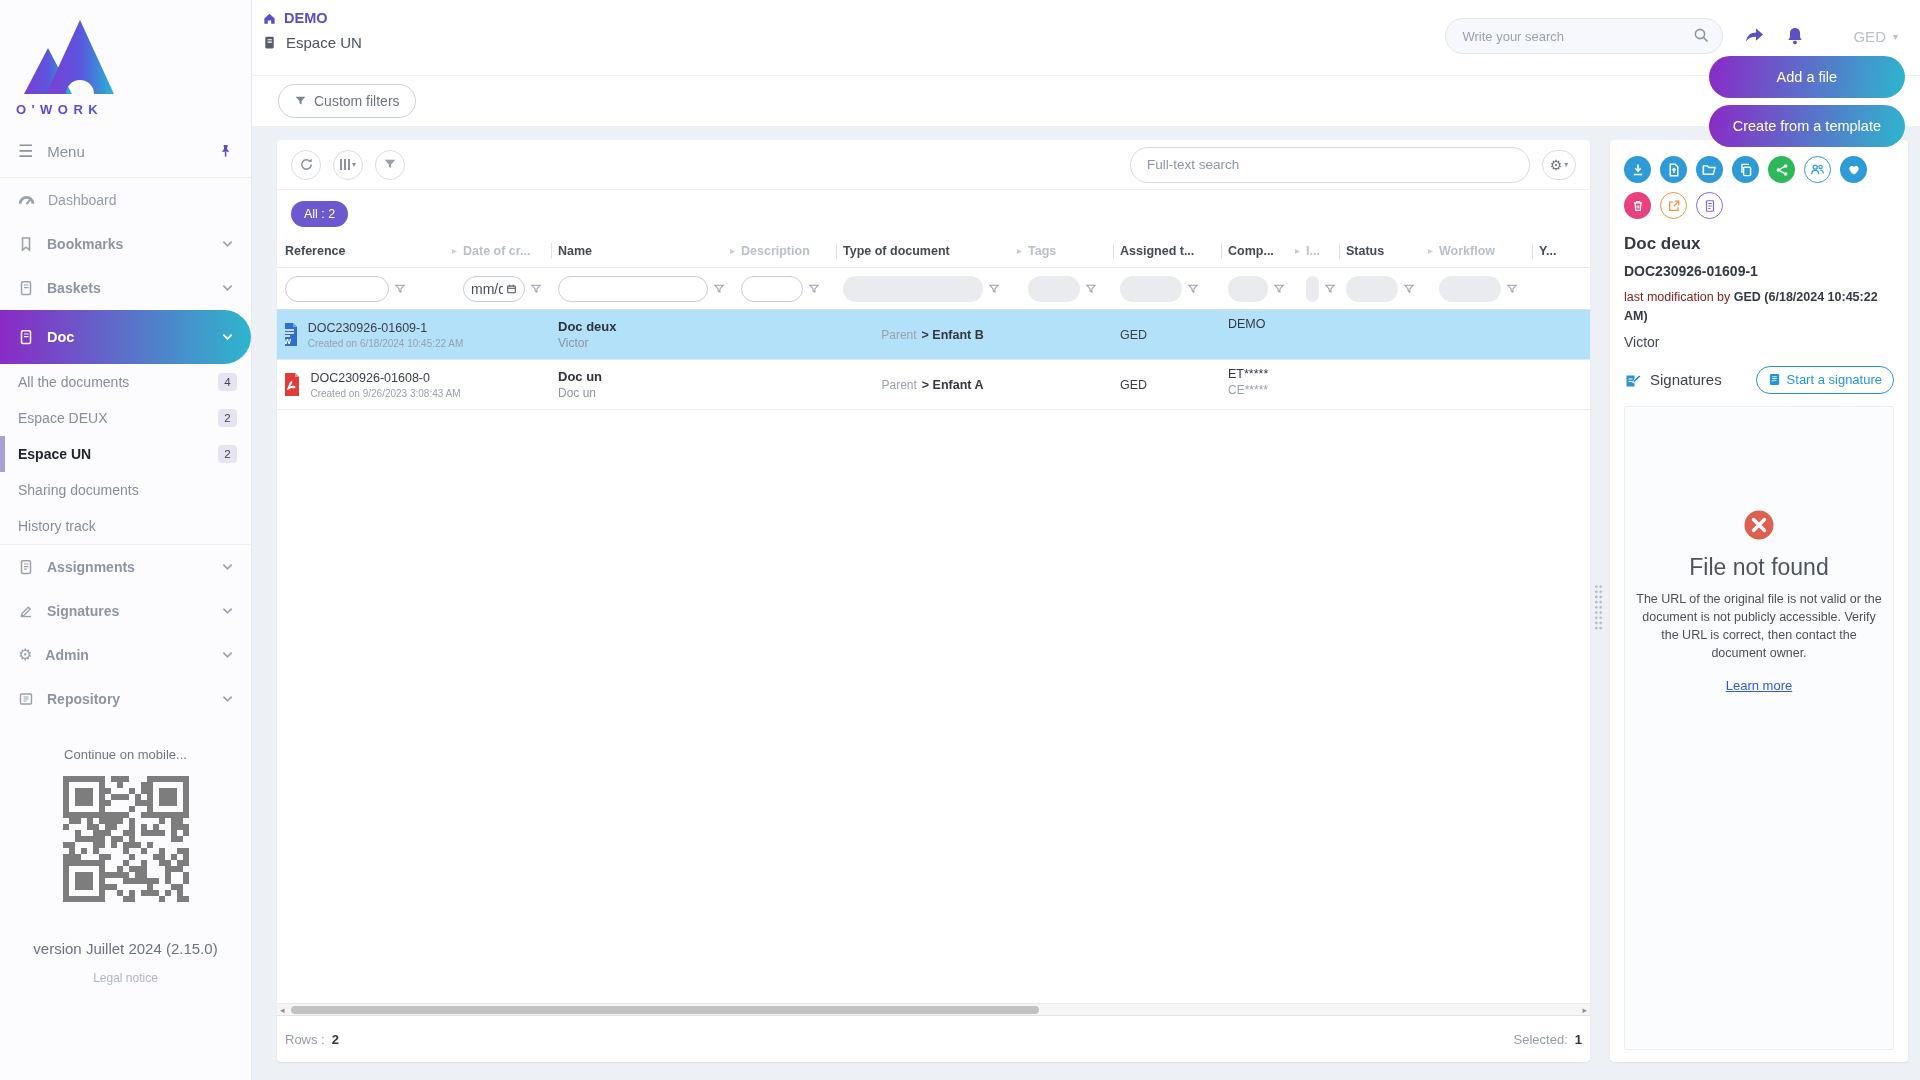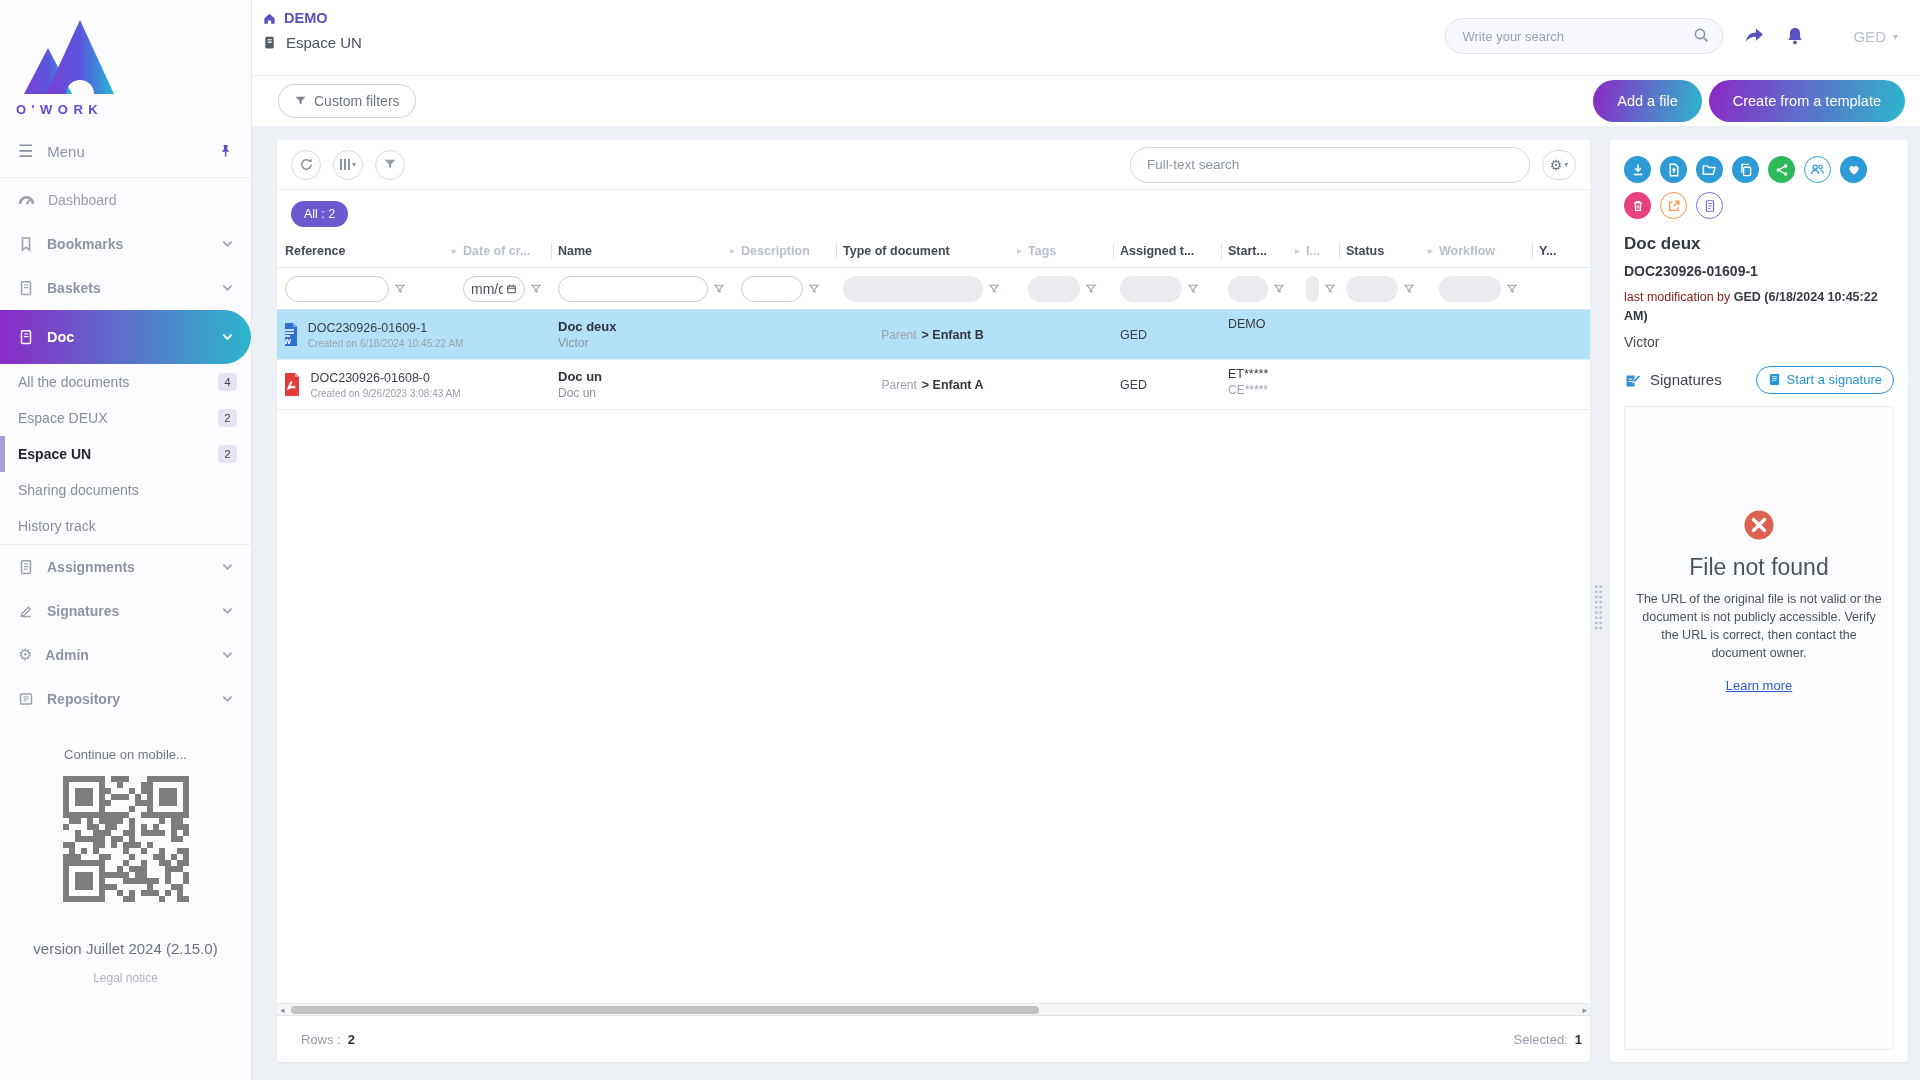--- a/index.html
+++ b/index.html
@@ -57,21 +57,21 @@
     background:#f7f8fd; padding:0 38px 0 16px; font-size:13px; color:#444; outline:none;
     font-family:"Liberation Sans","DejaVu Sans",sans-serif; }
   .searchbox input::placeholder { color:#9aa2b0; }
   .searchmag { position:absolute; right:13px; top:9px; cursor:pointer; }
   .hicon { cursor:pointer; }
   .userdrop { display:flex; align-items:center; gap:7px; color:#b9c0cb; font-size:15px; cursor:pointer; margin-left:28px; margin-right:6px; }
   .hrow2 { height:50px; display:flex; align-items:center; padding:0 15px 0 26px; }
   .btn-ghost { height:34px; border-radius:17px; border:1px solid #ccd2da; background:#fff; color:#6e7582;
     font-size:14px; display:flex; align-items:center; gap:7px; padding:0 15px; cursor:pointer;
     font-family:"Liberation Sans","DejaVu Sans",sans-serif; }
-  .hactions { margin-left:auto; display:flex; gap:7px; }
+  .hactions { margin-left:auto; display:flex; gap:7px;flex-direction:column; }
   .btn-grad { height:42px; border:none; border-radius:21px; padding:0 24px; color:#fff; font-size:14.5px; cursor:pointer;
     background:linear-gradient(100deg,var(--gradient-start,#8a2ac6),var(--gradient-end,#2db6cd));
     font-family:"Liberation Sans","DejaVu Sans",sans-serif; }
 
   
   .content { position:absolute; left:252px; top:126px; right:0; bottom:0; }
   .card { background:#fff; border-radius:4px; box-shadow:0 1px 2px rgba(20,30,50,.07); position:absolute; }
   .tablecard { left:25px; top:14px; width:1313px; height:922px; overflow:hidden; }
   .detailcard { right:12px; top:14px; width:298px; height:922px; padding:12px 14px; display:flex; flex-direction:column; }
 
@@ -130,21 +130,21 @@
   .compcell { justify-content:flex-start; padding-top:7px; }
   .cmp { font-size:12.5px; color:#333840; white-space:nowrap; }
   .cmp-sub { font-size:12px; color:#9aa2ae; margin-top:2px; white-space:nowrap; }
 
   
   .hscroll { position:absolute; left:0; right:0; bottom:46px; height:13px; background:#f5f5f5;
     border-top:1px solid #e7eaee; border-bottom:1px solid #dfe3e8; }
   .hthumb { position:absolute; left:14px; top:2px; height:8px; width:57%; background:#c2c2c2; border-radius:4px; cursor:pointer; }
   .harrow { position:absolute; top:0; font-size:9px; color:#8a8f98; line-height:12px; cursor:pointer; }
   .harrow.l { left:3px; } .harrow.r { right:3px; }
-  .tfoot { position:absolute; left:16px; right:0; bottom:0; height:46px; display:flex; align-items:center;
+  .tfoot { position:absolute; left:0; right:0; bottom:0; height:46px; display:flex; align-items:center;
     padding:0 8px; font-size:13px; }
   .flabel { color:#959ca9; }
   .fval { color:#2e333c; font-weight:700; margin-left:7px; }
   .fright { margin-left:auto; display:flex; align-items:center; }
 
   
   .split { position:absolute; left:1342px; top:458px; width:10px; height:46px; cursor:col-resize;
     background-image:radial-gradient(#b6bcc6 1px, transparent 1.3px); background-size:4.5px 5.2px; }
 
   
@@ -909,21 +909,21 @@
           <span class="th-line"></span>
         </div>
 
         <div class="th" style="width: 108px;">
           <span class="thlabel">Assigned t...</span>
 
           <span class="th-line"></span>
         </div>
 
         <div class="th" style="width: 78px;">
-          <span class="thlabel">Start...</span>
+          <span class="thlabel">Comp...</span>
           <span class="th-arrow">▸</span>
 
         </div>
 
         <div class="th muted" style="width: 40px;">
           <span class="thlabel">I...</span>
 
           <span class="th-line"></span>
         </div>
 

